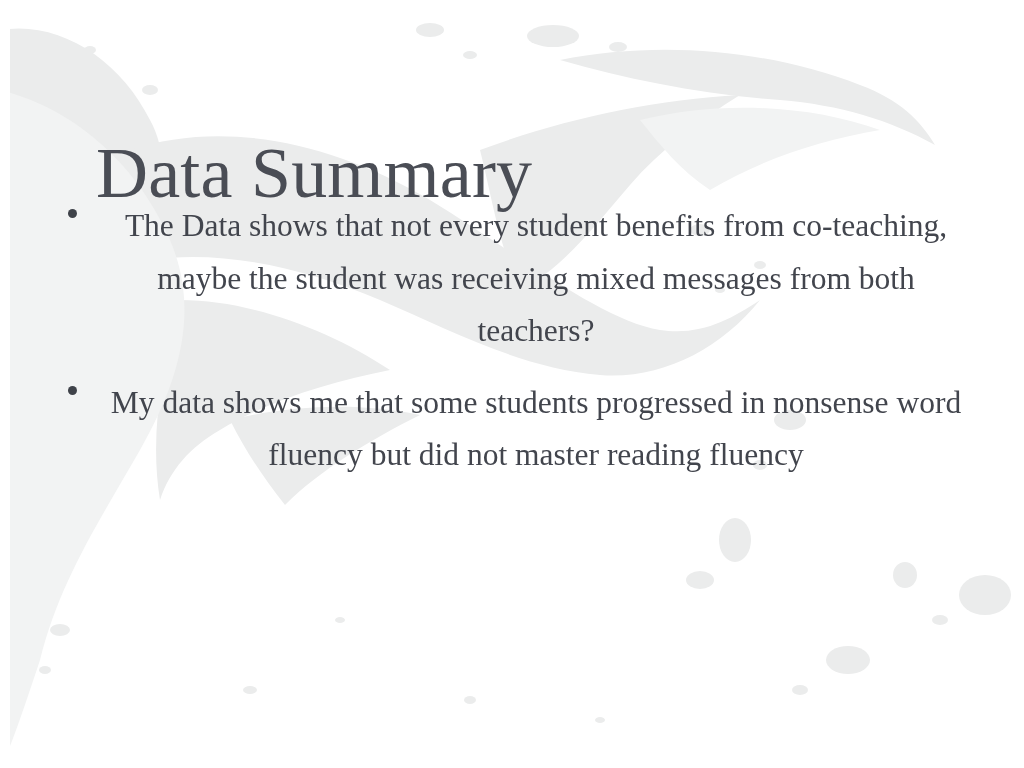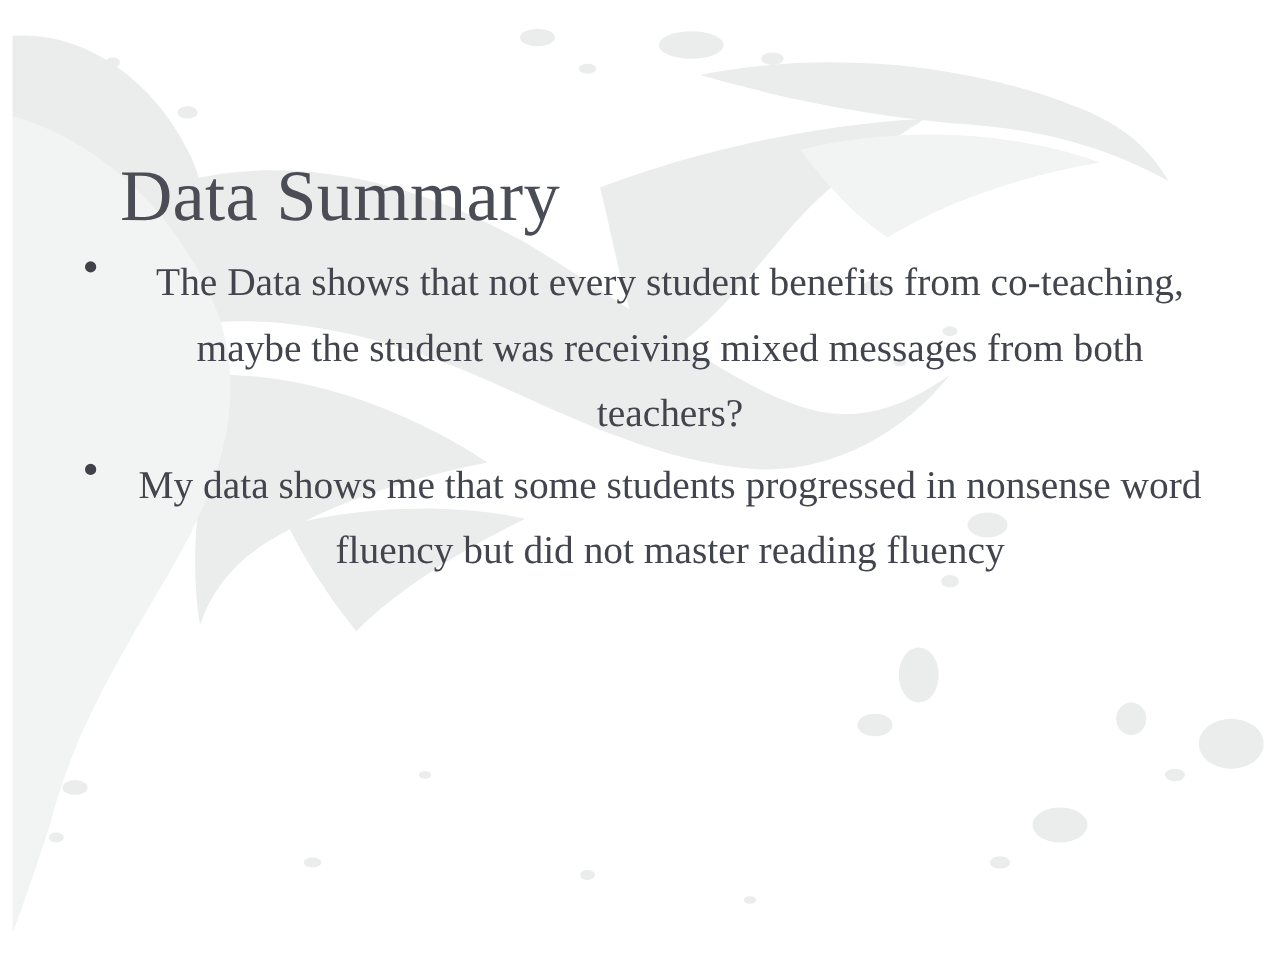--- a/index.html
+++ b/index.html
@@ -35,21 +35,21 @@
 
   .content {
     position: absolute;
     left: 0; top: 0; right: 0; bottom: 0;
   }
 
   .title {
     position: absolute;
     left: 96px;
     top: 88px;
-    font-size: 58px;
+    font-size: 72px;
     line-height: 1.05;
     color: #4a4d55;
     font-weight: normal;
     letter-spacing: 0.2px;
     white-space: nowrap;
   }
 
   .bullets {
     position: absolute;
     left: 60px;
@@ -75,21 +75,21 @@
     width: 9px;
     height: 9px;
     border-radius: 50%;
     background: #3f4249;
   }
   .bullet-text {
     display: block;
     text-align: center;
   }
   .bullet-2 {
-    margin-top: 4px;
+    margin-top: 19px;
   }
 </style>
 </head>
 <body>
 
 <div class="slide">
 
   <div class="bg-art">
     <svg viewBox="0 0 1024 768" xmlns="http://www.w3.org/2000/svg">
       <g fill="#ebecec">

